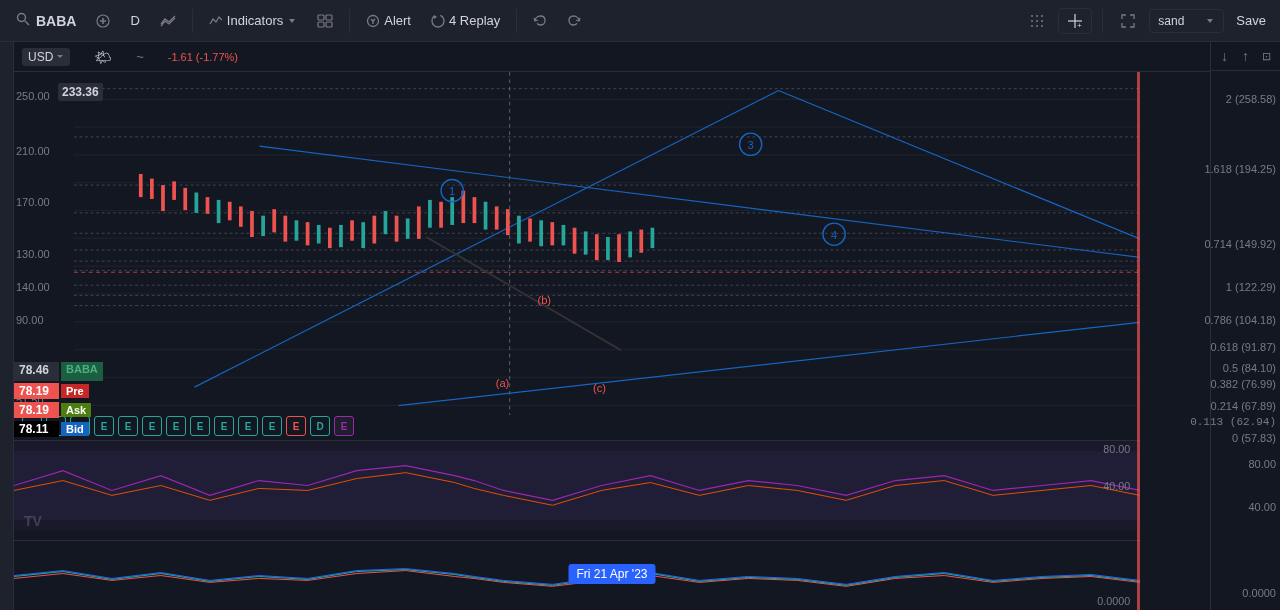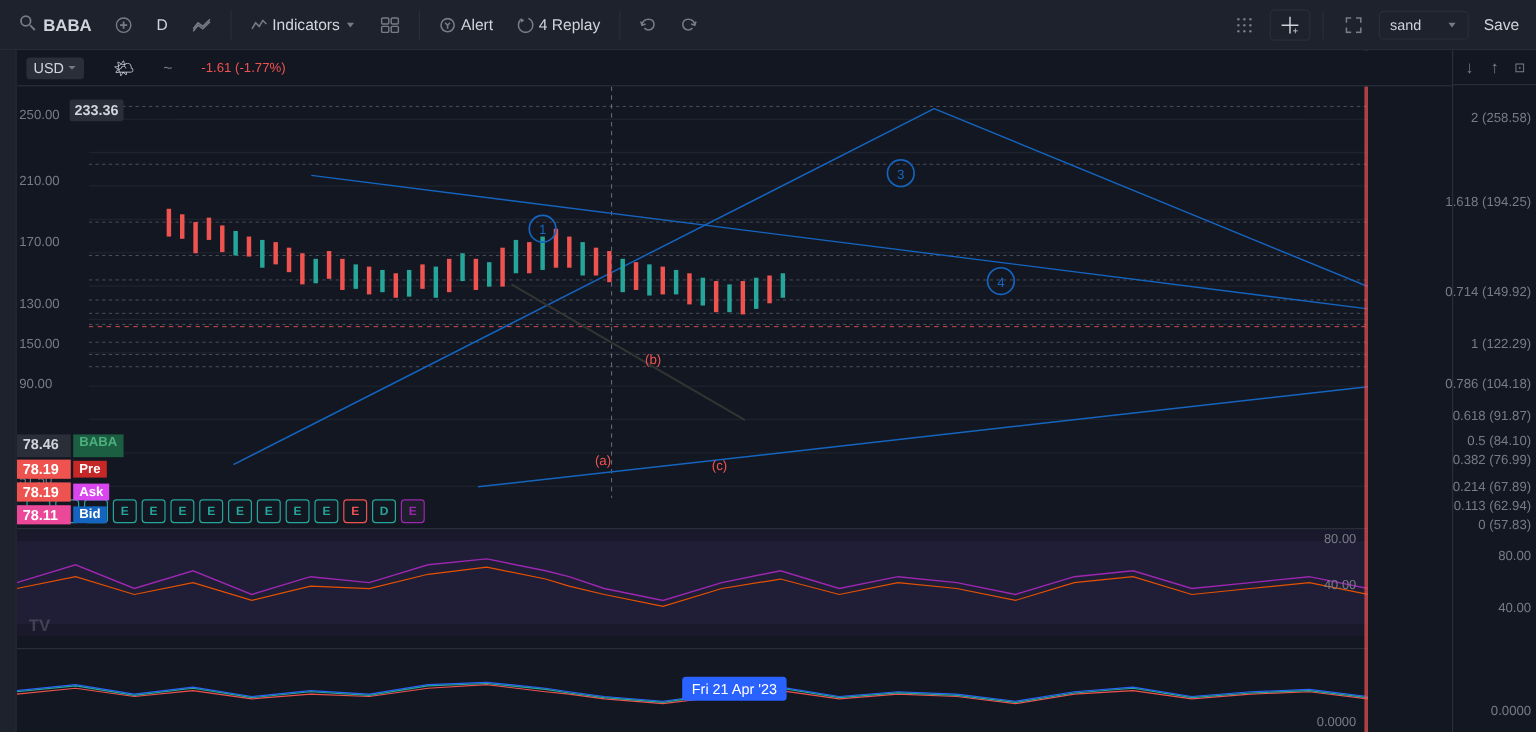--- a/index.html
+++ b/index.html
@@ -256,21 +256,21 @@
 
       <span style="color:#ef5350; font-size:11px;">-1.61 (-1.77%)</span>
     </div>
 
     <div style="position:absolute; top:30px; left:0; width:60px; bottom:172px; z-index:10; pointer-events:none;">
 
       <div style="position:absolute; top:5%; left:2px; color:#787b86; font-size:11px;">250.00</div>
       <div style="position:absolute; top:20%; left:2px; color:#787b86; font-size:11px;">210.00</div>
       <div style="position:absolute; top:34%; left:2px; color:#787b86; font-size:11px;">170.00</div>
       <div style="position:absolute; top:48%; left:2px; color:#787b86; font-size:11px;">130.00</div>
-      <div style="position:absolute; top:57%; left:2px; color:#787b86; font-size:11px;">150.00</div>
+      <div style="position:absolute; top:57%; left:2px; color:#787b86; font-size:11px;">140.00</div>
       <div style="position:absolute; top:66%; left:2px; color:#787b86; font-size:11px;">90.00</div>
       <div style="position:absolute; top:88%; left:2px; color:#787b86; font-size:11px;">51.50</div>
 
       <div style="position:absolute; top:3%; left:0; background:#2a2e39; padding:2px 4px; font-size:12px; color:#d1d4dc; font-weight:600; border-radius:2px; white-space:nowrap;margin-left:44px;">233.36</div>
     </div>
 
     <svg id="chart-canvas" style="position:absolute; top:30px; left:60px; right:70px; bottom:172px;" xmlns="http://www.w3.org/2000/svg" viewBox="0 0 1150 370" preserveAspectRatio="none">
 
       <defs>
         <pattern id="grid" width="1150" height="30" patternUnits="userSpaceOnUse">
@@ -376,24 +376,24 @@
       <div style="display:flex; height:19px; background:#131722;">
         <span style="background:#2a2e39; color:#d1d4dc; padding:1px 5px; font-size:12px; font-weight:700; min-width:45px;">78.46</span>
         <span style="background:#1b5e42; color:#4caf7d; padding:1px 5px; font-size:11px; font-weight:700; margin-left:2px;">BABA</span>
       </div>
       <div style="display:flex; align-items:center; height:19px;">
         <span style="background:#ef5350; color:#fff; padding:1px 5px; font-size:12px; font-weight:700; min-width:45px;">78.19</span>
         <span style="background:#c62828; color:#fff; padding:1px 5px; font-size:11px; font-weight:700; margin-left:2px;">Pre</span>
       </div>
       <div style="display:flex; align-items:center; height:19px;">
         <span style="background:#ef5350; color:#fff; padding:1px 5px; font-size:12px; font-weight:700; min-width:45px;">78.19</span>
-        <span style="background:#d946ef; color:#fff; padding:1px 5px; font-size:11px; font-weight:700; margin-left:2px;">Ask</span>
+        <span style="background:#4d7c0f; color:#fff; padding:1px 5px; font-size:11px; font-weight:700; margin-left:2px;">Ask</span>
       </div>
       <div style="display:flex; align-items:center; height:19px;">
-        <span style="background:#ec4899; color:#fff; padding:1px 5px; font-size:12px; font-weight:700; min-width:45px;">78.11</span>
+        <span style="background:#000000; color:#fff; padding:1px 5px; font-size:12px; font-weight:700; min-width:45px;">78.11</span>
         <span style="background:#1565c0; color:#fff; padding:1px 5px; font-size:11px; font-weight:700; margin-left:2px;">Bid</span>
       </div>
     </div>
 
     <div id="event-row">
 
       <button class="event-btn event-green">E</button>
       <button class="event-btn event-green">E</button>
       <button class="event-btn event-green">E</button>
       <button class="event-btn event-green">E</button>
@@ -457,21 +457,21 @@
     <div style="position:relative; flex:1;">
       <div class="fib-label" style="top: 4%;">2 (258.58)</div>
       <div class="fib-label" style="top: 17%;">1.618 (194.25)</div>
       <div class="fib-label" style="top: 31%;">0.714 (149.92)</div>
       <div class="fib-label" style="top: 39%;">1 (122.29)</div>
       <div class="fib-label" style="top: 45%;">0.786 (104.18)</div>
       <div class="fib-label" style="top: 50%;">0.618 (91.87)</div>
       <div class="fib-label" style="top: 54%;">0.5 (84.10)</div>
       <div class="fib-label" style="top: 57%;">0.382 (76.99)</div>
       <div class="fib-label" style="top: 61%; text-align: center;">0.214 (67.89)</div>
-      <div class="fib-label" style="top: 64%;">0.113 (62.94)</div>
+      <div class="fib-label" style="top: 64%; font-family: Liberation Mono, monospace;">0.113 (62.94)</div>
       <div class="fib-label" style="top: 67%;">0 (57.83)</div>
 
       <div style="position:absolute; bottom:26%; right:4px; color:#787b86; font-size:11px;">80.00</div>
       <div style="position:absolute; bottom:18%; right:4px; color:#787b86; font-size:11px;">40.00</div>
       <div style="position:absolute; bottom:2%; right:4px; color:#787b86; font-size:11px;">0.0000</div>
     </div>
   </div>
 </div>
 
 </body></html>

